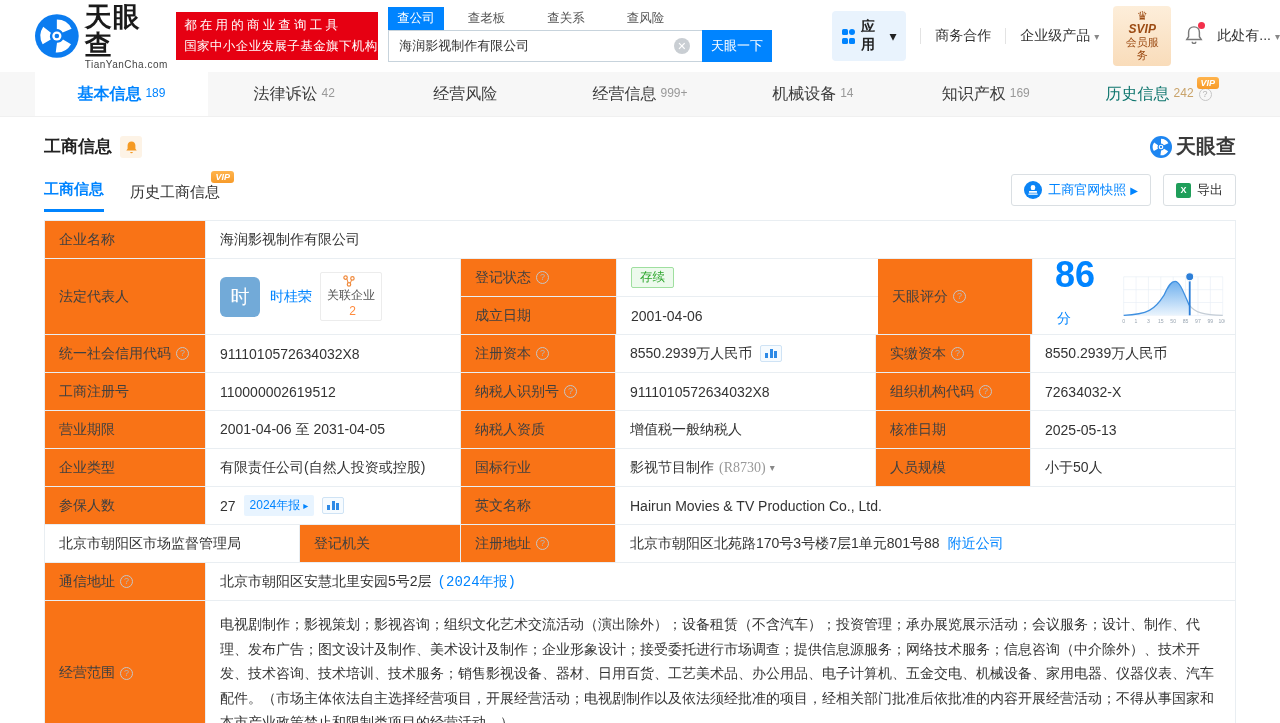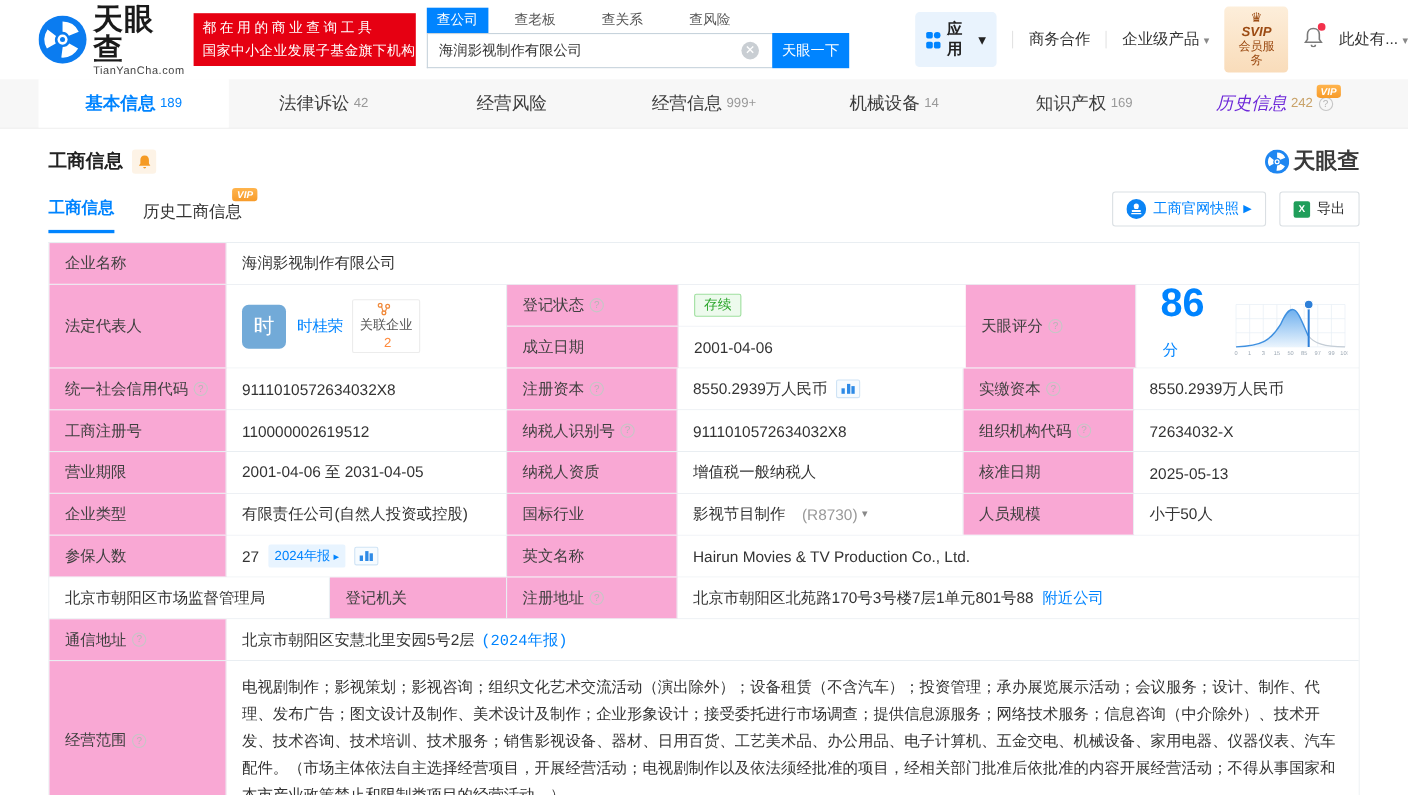--- a/index.html
+++ b/index.html
@@ -49,21 +49,21 @@
   .user { font-size:14px; color:#333; cursor:pointer; white-space:nowrap;}
 
   
   .main-tabs { height:45px; background:#f7f7f7; display:flex; padding:0 35px; border-bottom:1px solid #f0f0f0;}
   .main-tab { flex:1; display:flex; align-items:center; justify-content:center; cursor:pointer; position:relative;}
   .main-tab .lb { font-size:16px; color:#3c3c3c; }
   .main-tab .ct { font-size:12px; color:#999; margin-left:4px; margin-top:-2px;}
   .main-tab.active { background:#fff; }
   .main-tab.active .lb { color:#0084ff; font-weight:bold;}
   .main-tab.active .ct { color:#0084ff; }
-  .main-tab.gold .lb { color:#6d28d9;font-style:italic; }
+  .main-tab.gold .lb { color:#0f766e; }
   .main-tab.gold .ct { color:#c9a36a; }
   .vip-badge { display:inline-block; background:linear-gradient(180deg,#ffb44d,#f79b2a); color:#fff;
     font-size:9px; font-weight:bold; font-style:italic; border-radius:3px; padding:1px 4px; line-height:10px;}
   .main-tab .vip-badge { position:absolute; top:5px; right:26px;}
   .help { display:inline-block; width:13px; height:13px; border:1px solid #c6c6c6; border-radius:50%;
     color:#b5b5b5; font-size:9px; line-height:11px; text-align:center; margin-left:5px; vertical-align:1px; cursor:pointer;}
   .help::after { content:"?"; }
 
   
   .content { padding:0 35px; background:#fff; }
@@ -88,21 +88,21 @@
   .btn.export { color:#333;}
   .xls { width:15px; height:15px; background:#1f9e5a; border-radius:2px; color:#fff; font-size:9px;
     font-weight:bold; text-align:center; line-height:15px; margin-right:6px;}
   .xls::after{content:"X";}
 
   
   .tbl { margin:8px 9px 0 9px; border:1px solid #e9eef2; border-bottom:none; font-size:14px;}
   .trow { display:flex; border-bottom:1px solid #e9eef2; min-height:38px;}
   .cell { display:flex; align-items:center; padding:0 14px; border-right:1px solid #e9eef2;}
   .cell:last-child { border-right:none; }
-  .lab { background:#f9a8d4; color:#404040; }
+  .lab { background:#f97316; color:#404040; }
   .val { background:#fff; color:#333; }
   .w-l1{width:161px;} .w-v1{width:255px;} .w-l2{width:155px;} .w-v2{width:260px;}
   .w-l3{width:155px;} .w-v3{flex:1;}
   .grow{flex:1;}
   .link { color:#0084ff; cursor:pointer; text-decoration:none;}
   .gray { color:#999; }
 
   .rep-wrap { display:flex; align-items:center;}
   .avatar { width:40px; height:40px; background:#72aad8; border-radius:6px; color:#fff; font-size:19px;
     display:flex; align-items:center; justify-content:center; margin-right:10px; cursor:pointer;}
@@ -443,21 +443,21 @@
         <div class="cell lab w-l3">核准日期</div>
         <div class="cell val w-v3">2025-05-13</div>
       </div>
 
       <div class="trow">
         <div class="cell lab w-l1">企业类型</div>
         <div class="cell val w-v1">有限责任公司(自然人投资或控股)</div>
         <div class="cell lab w-l2">国标行业</div>
         <div class="cell val w-v2">
           <span>影视节目制作</span>
-          <span class="gray" style="margin-left:15px;">(R8730)</span>
+          <span class="gray" style="margin-left:5px;font-family:Liberation Serif, serif;">(R8730)</span>
           <span class="caret">▾</span>
         </div>
         <div class="cell lab w-l3">人员规模</div>
         <div class="cell val w-v3">小于50人</div>
       </div>
 
       <div class="trow">
         <div class="cell lab w-l1">参保人数</div>
         <div class="cell val w-v1">
           <span>27</span>

